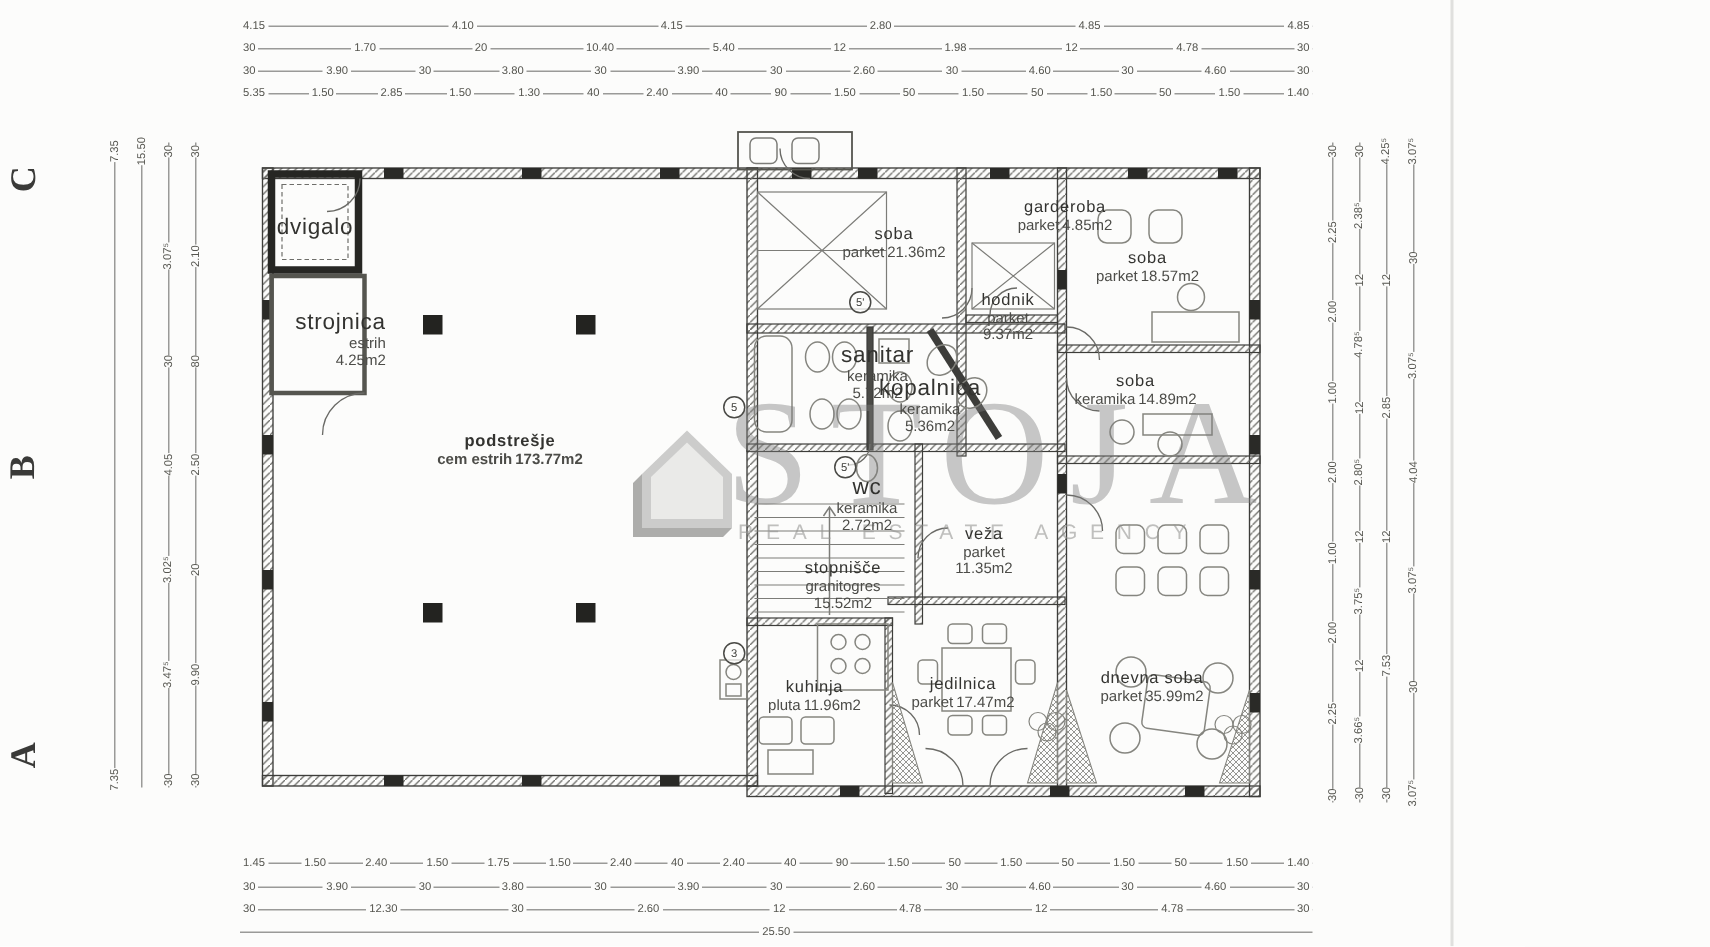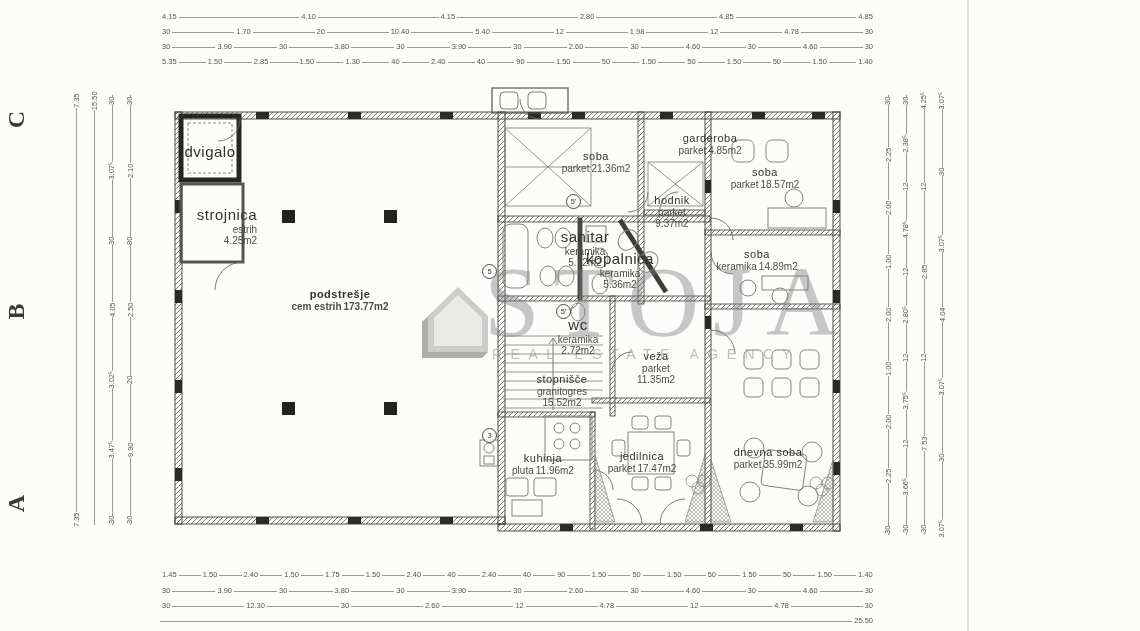--- a/index.html
+++ b/index.html
@@ -4,21 +4,21 @@
 <style>
   html,body{margin:0;padding:0;background:#ffffff;}
   #app{
     position:relative;width:1140px;height:631px;background:#fcfcfb;
     font-family:"Liberation Sans",sans-serif;color:#2e2e2e;overflow:hidden;
   }
   svg{position:absolute;left:0;top:0;}
   
   .dimrow{position:absolute;display:flex;justify-content:space-between;align-items:center;height:10px;}
   .dimrow::before{content:"";position:absolute;left:0;right:0;top:50%;height:1px;background:#9a9a98;}
-  .dimrow.center{justify-content:flex-end;}
+  .dimrow.center{justify-content:center;}
   .dimcol{position:absolute;display:flex;flex-direction:column;justify-content:space-between;align-items:center;width:12px;}
   .dimcol::before{content:"";position:absolute;top:0;bottom:0;left:50%;width:1px;background:#9a9a98;}
   .dim{position:relative;background:#fcfcfb;padding:0 2px;font-size:7.5px;line-height:1;color:#55554f;white-space:nowrap;}
   .dimcol .dim{transform:rotate(-90deg);padding:2px 0;}
   
   .gridletter{position:absolute;font-family:"Liberation Serif",serif;font-weight:bold;font-size:24px;color:#3a3a38;transform:rotate(-90deg);}
   
   .room{position:absolute;text-align:center;transform:translateX(-50%);white-space:nowrap;}
   .room .rname{font-size:11px;color:#333330;letter-spacing:0.5px;}
   .room .rinfo{font-size:10px;color:#4c4c48;margin-top:1px;}

